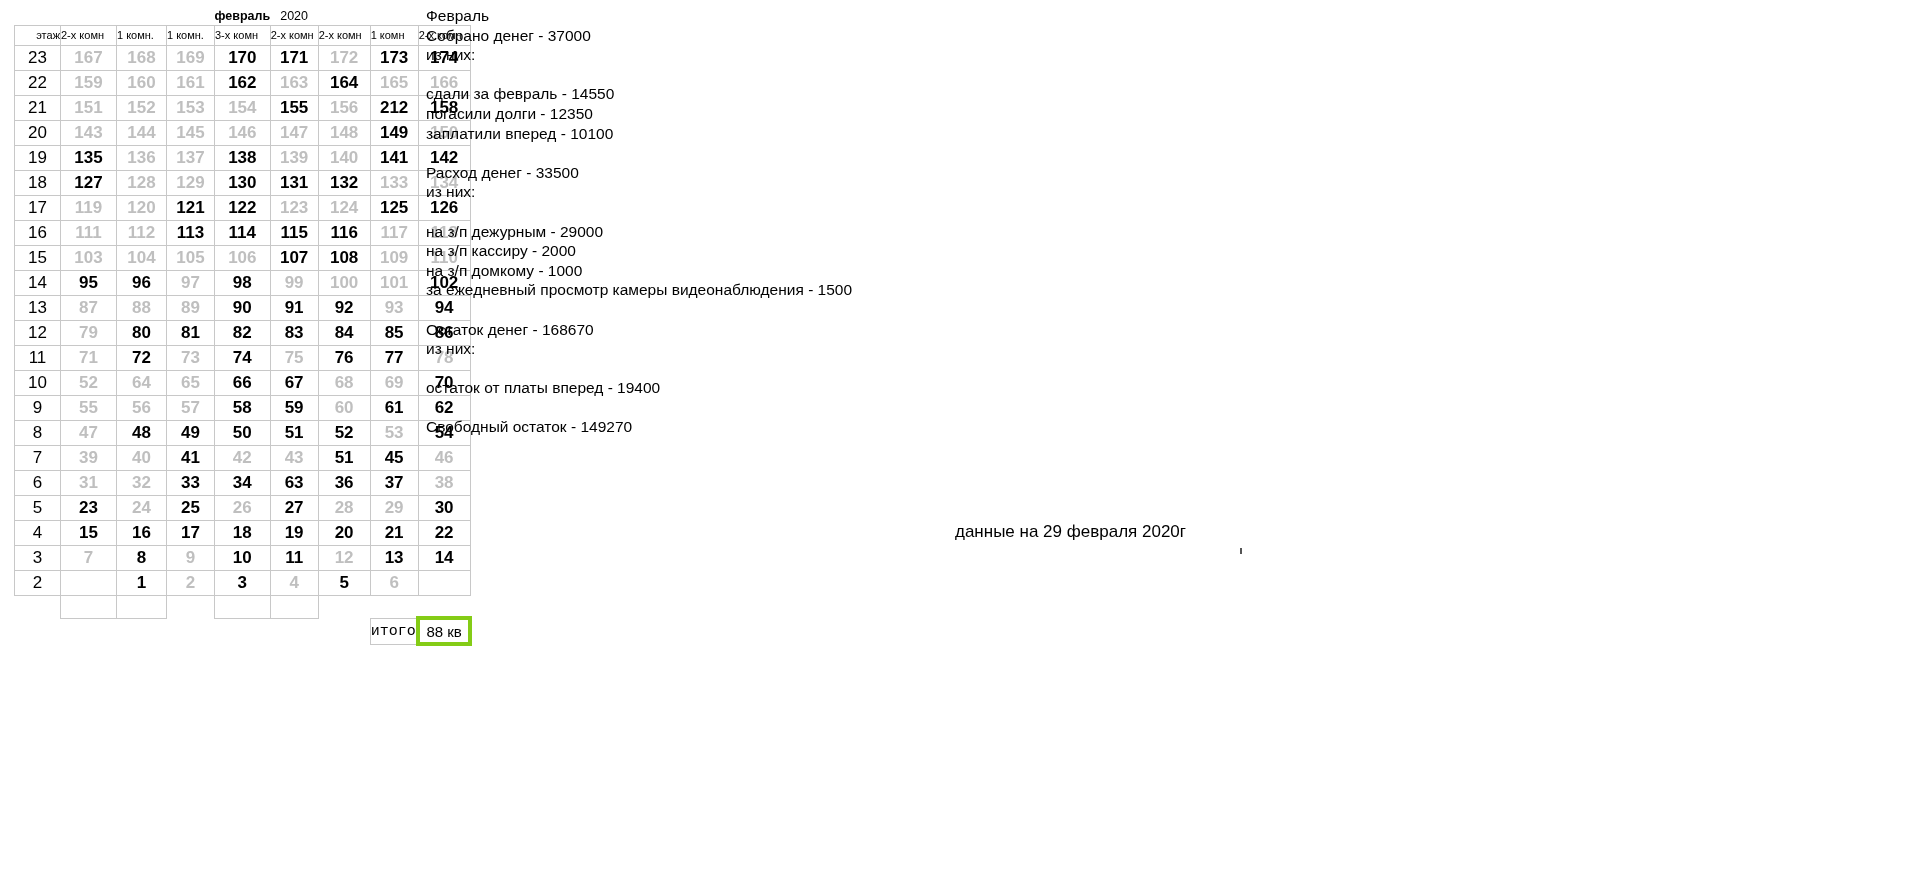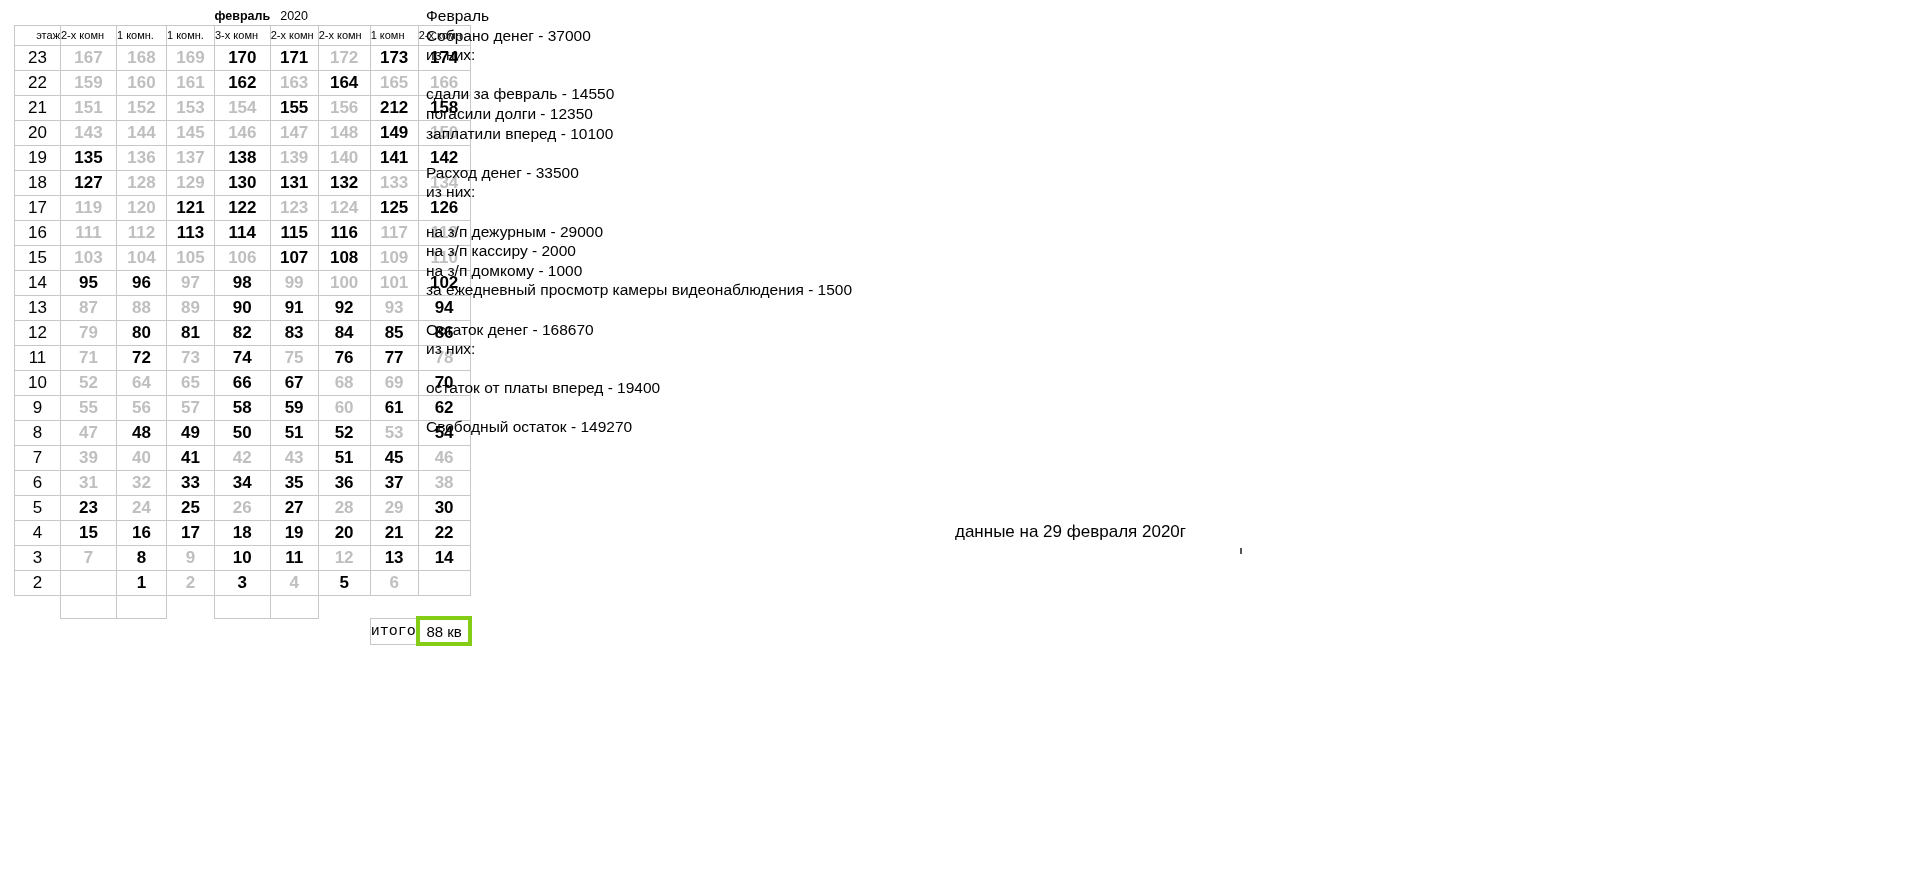--- a/index.html
+++ b/index.html
@@ -375,21 +375,21 @@
             <td class="cell paid">51</td>
             <td class="cell paid">45</td>
             <td class="cell unpaid">46</td>
           </tr>
           <tr>
             <td class="floor">6</td>
             <td class="cell unpaid">31</td>
             <td class="cell unpaid">32</td>
             <td class="cell paid">33</td>
             <td class="cell paid">34</td>
-            <td class="cell paid">35</td>
+            <td class="cell paid">63</td>
             <td class="cell paid">36</td>
             <td class="cell paid">37</td>
             <td class="cell unpaid">38</td>
           </tr>
           <tr>
             <td class="floor">5</td>
             <td class="cell paid">23</td>
             <td class="cell unpaid">24</td>
             <td class="cell paid">25</td>
             <td class="cell unpaid">26</td>

